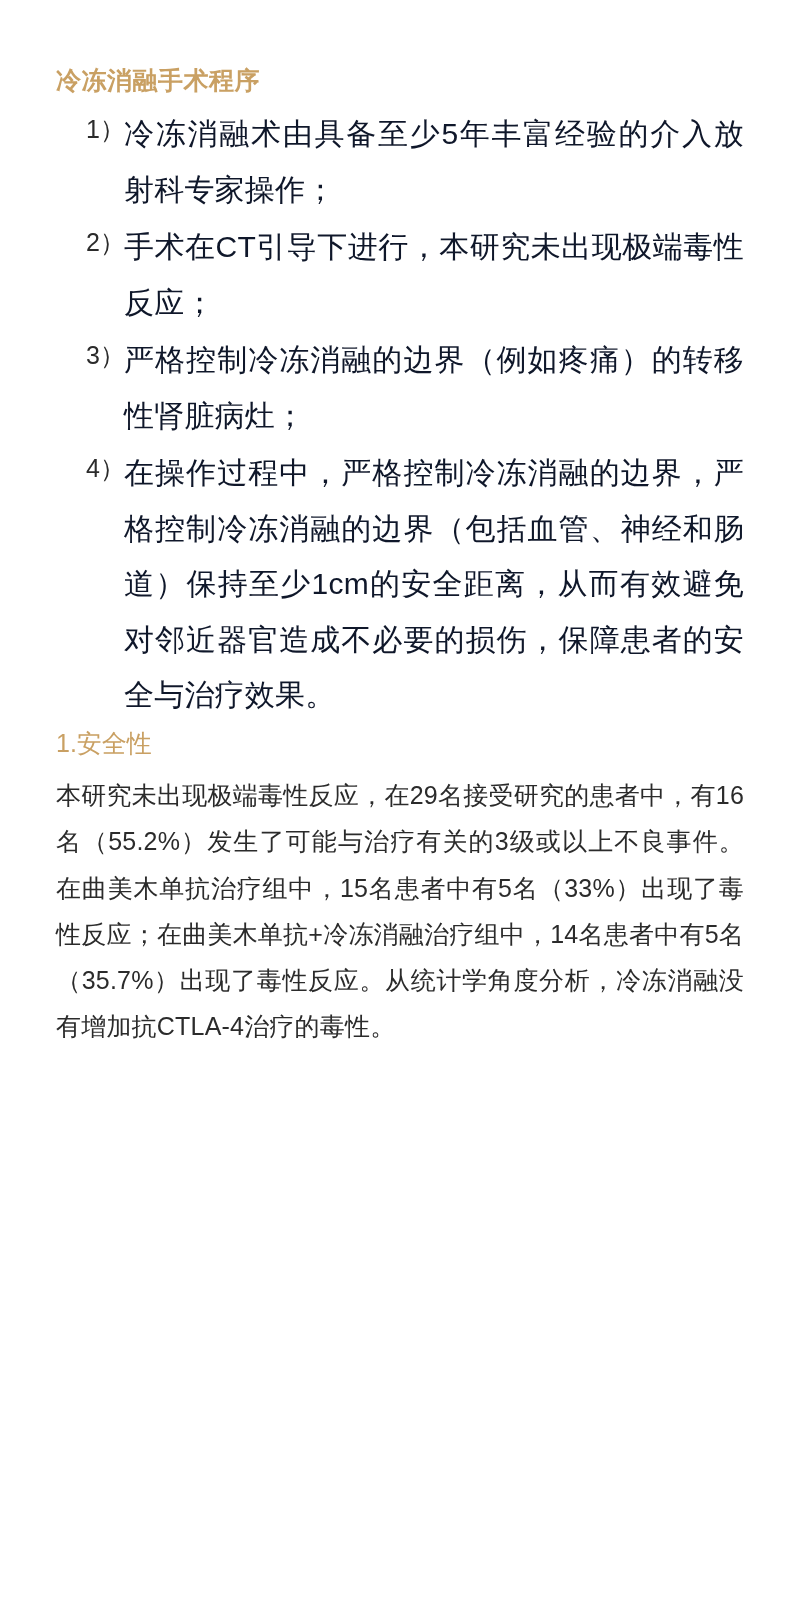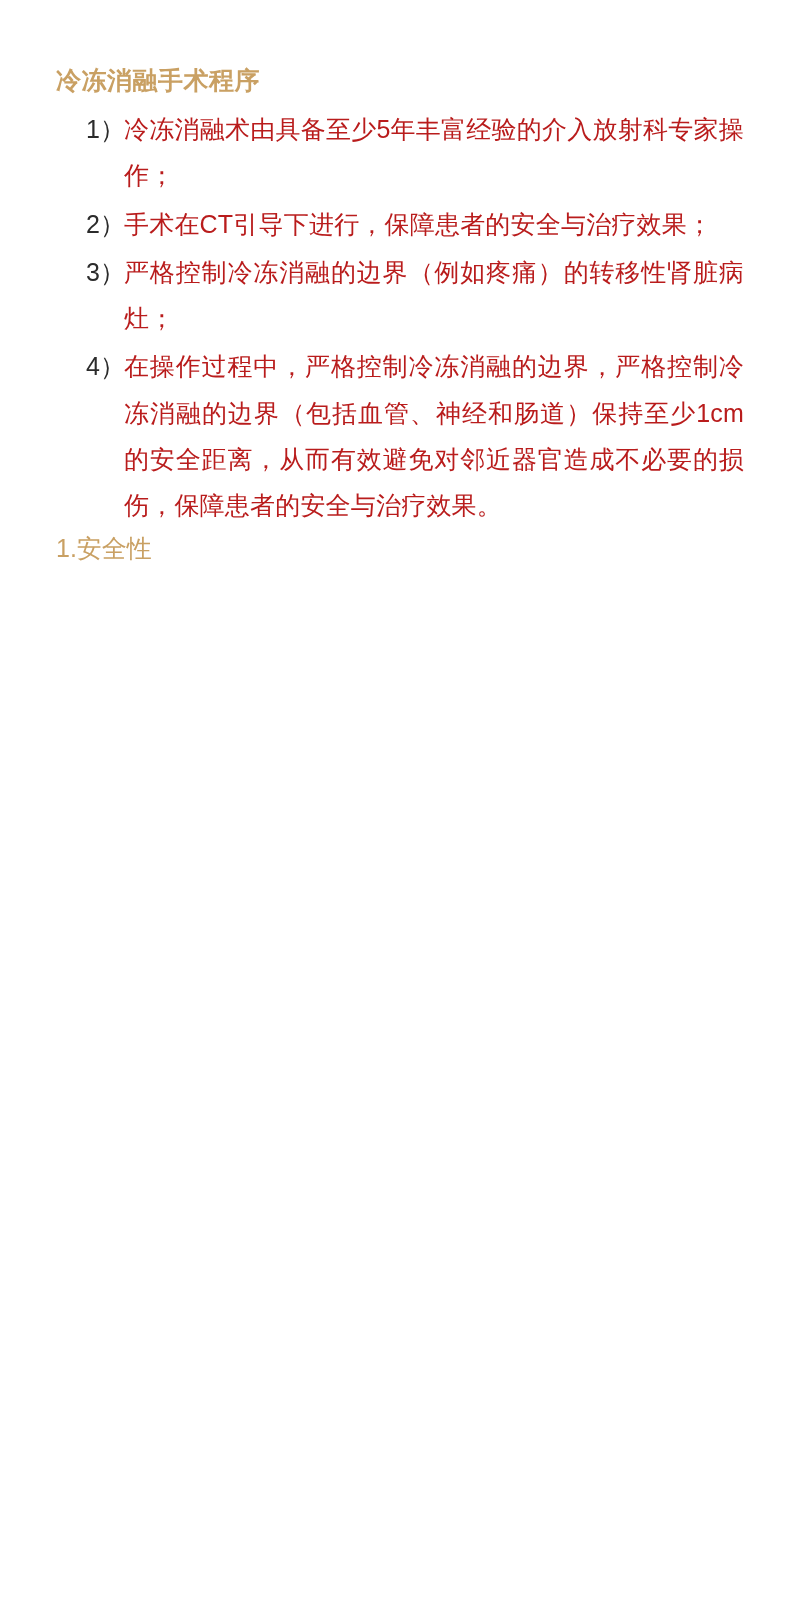--- a/index.html
+++ b/index.html
@@ -59,23 +59,23 @@
     width: 68px;
     text-align: left;
     padding-left: 30px;
     box-sizing: border-box;
     font-size: 25px;
     line-height: 1.85;
     color: #2b2b2b;
   }
   .item-text {
     flex: 1 1 auto;
-    font-size: 25px;
+    font-size: 30px;
     line-height: 1.85;
-    color: #b91c1c;
+    color: #0f172a;
     text-align: justify;
     text-justify: inter-ideograph;
     letter-spacing: 0.2px;
   }
   .body-text {
     font-size: 25px;
     line-height: 1.85;
     color: #2b2b2b;
     text-align: justify;
     text-justify: inter-ideograph;
@@ -90,29 +90,30 @@
 
   <h2 class="section-heading">冷冻消融手术程序</h2>
 
   <ol class="proc-list">
     <li>
       <span class="item-num">1）</span>
       <span class="item-text">冷冻消融术由具备至少5年丰富经验的介入放射科专家操作；</span>
     </li>
     <li>
       <span class="item-num">2）</span>
-      <span class="item-text">手术在CT引导下进行，保障患者的安全与治疗效果；</span>
+      <span class="item-text">手术在CT引导下进行，本研究未出现极端毒性反应；</span>
     </li>
     <li>
       <span class="item-num">3）</span>
       <span class="item-text">严格控制冷冻消融的边界（例如疼痛）的转移性肾脏病灶；</span>
     </li>
     <li>
       <span class="item-num">4）</span>
       <span class="item-text">在操作过程中，严格控制冷冻消融的边界，严格控制冷冻消融的边界（包括血管、神经和肠道）保持至少1cm的安全距离，从而有效避免对邻近器官造成不必要的损伤，保障患者的安全与治疗效果。</span>
     </li>
   </ol>
 
 
   <h3 class="sub-heading">1.安全性</h3>
 
+  <p class="body-text">本研究未出现极端毒性反应，在29名接受研究的患者中，有16名（55.2%）发生了可能与治疗有关的3级或以上不良事件。在曲美木单抗治疗组中，15名患者中有5名（33%）出现了毒性反应；在曲美木单抗+冷冻消融治疗组中，14名患者中有5名（35.7%）出现了毒性反应。从统计学角度分析，冷冻消融没有增加抗CTLA-4治疗的毒性。</p>
 
 </div>
 
 </body></html>

